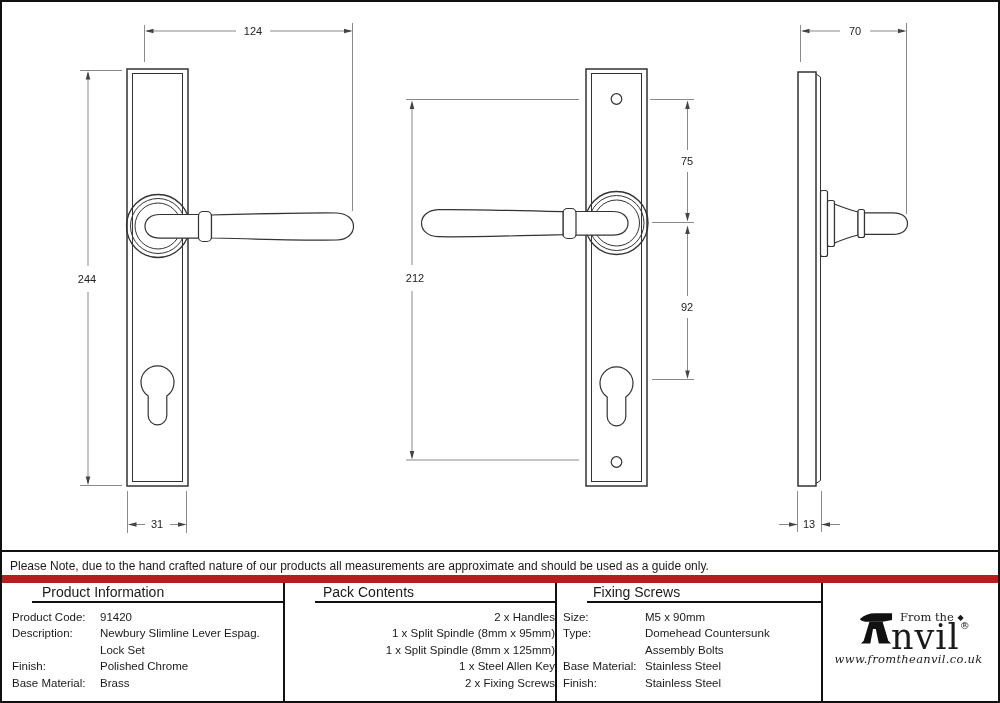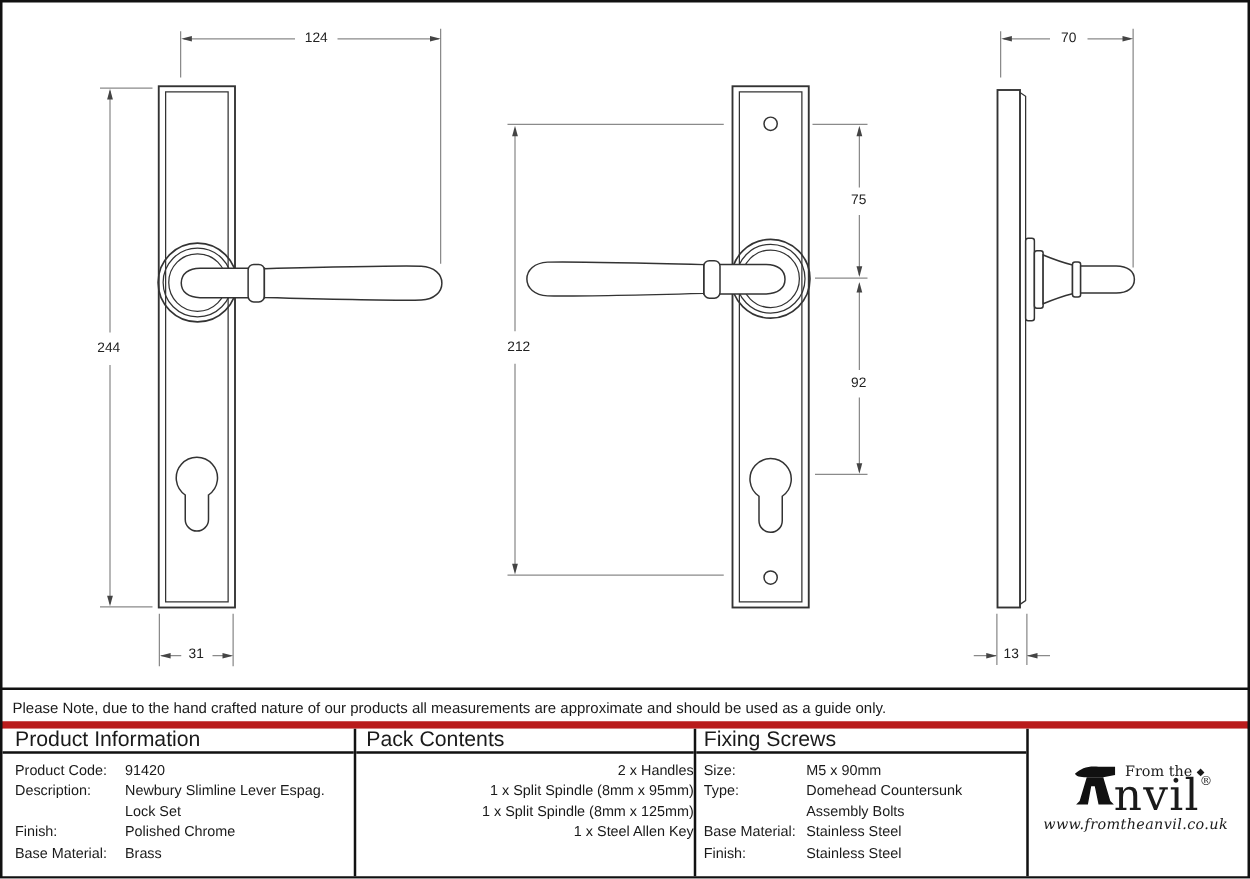--- a/index.html
+++ b/index.html
@@ -8,35 +8,35 @@
     font-family:"Liberation Sans",sans-serif;color:#1a1a1a;overflow:hidden;
   }
   .border-overlay{position:absolute;inset:0;border:2px solid #111;pointer-events:none;z-index:30;}
   svg.drawing{position:absolute;left:0;top:0;z-index:1;}
   .dim-label{
     position:absolute;z-index:5;transform:translate(-50%,-50%);
     background:#fff;padding:0 3px;font-size:11px;line-height:13px;color:#222;white-space:nowrap;
   }
   .note-band{
     position:absolute;left:0;right:0;top:550px;height:33px;box-sizing:border-box;
-    border-top:2px solid #111;border-bottom:6px solid #b91c1c;z-index:10;background:#fff;
+    border-top:2px solid #111;border-bottom:8px solid #b91c1c;z-index:10;background:#fff;
     font-size:12px;line-height:29px;padding-left:10px;
   }
   .spec-table{
     position:absolute;left:2px;right:2px;top:583px;bottom:2px;z-index:10;background:#fff;
     display:flex;flex-direction:row;align-items:stretch;
   }
   .col{box-sizing:border-box;display:flex;flex-direction:column;}
   .col-1{width:283px;border-right:2px solid #111;}
   .col-2{width:272px;border-right:2px solid #111;}
   .col-3{width:266px;border-right:2px solid #111;}
   .col-4{flex:1;position:relative;}
   .col-header{
     height:20px;box-sizing:border-box;border-bottom:2px solid #111;
-    font-size:17px;line-height:18px;
+    font-size:14px;line-height:18px;margin-left:30px;
   }
   .col-1 .col-header{padding-left:10px;}
   .col-2 .col-header{padding-left:8px;}
   .col-3 .col-header{padding-left:6px;}
   .col-body{padding-top:6px;font-size:11.5px;}
   .col-1 .col-body{padding-left:10px;}
   .col-2 .col-body{padding-left:8px;text-align:right;}
   .col-3 .col-body{padding-left:6px;}
   .trow{height:16.4px;line-height:16.4px;white-space:nowrap;}
   .tlabel{display:inline-block;}
@@ -182,20 +182,21 @@
       </div>
     </div>
 
     <div class="col col-2">
       <div class="col-header">Pack Contents</div>
       <div class="col-body">
         <div class="trow">2 x Handles</div>
         <div class="trow">1 x Split Spindle (8mm x 95mm)</div>
         <div class="trow">1 x Split Spindle (8mm x 125mm)</div>
         <div class="trow">1 x Steel Allen Key</div>
+        <div class="trow">2 x Fixing Screws</div>
       </div>
     </div>
 
     <div class="col col-3">
       <div class="col-header">Fixing Screws</div>
       <div class="col-body">
         <div class="trow"><span class="tlabel">Size:</span><span>M5 x 90mm</span></div>
         <div class="trow"><span class="tlabel">Type:</span><span>Domehead Countersunk</span></div>
         <div class="trow"><span class="tlabel"></span><span>Assembly Bolts</span></div>
         <div class="trow"><span class="tlabel">Base Material:</span><span>Stainless Steel</span></div>

